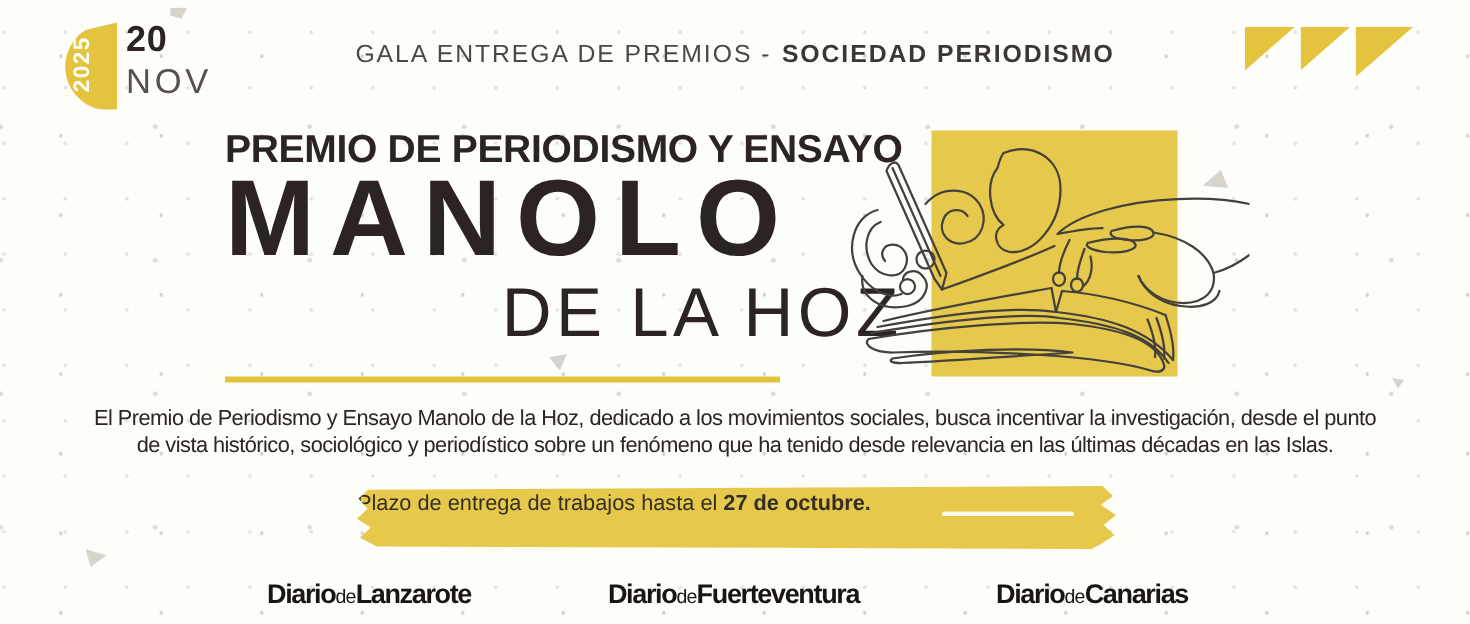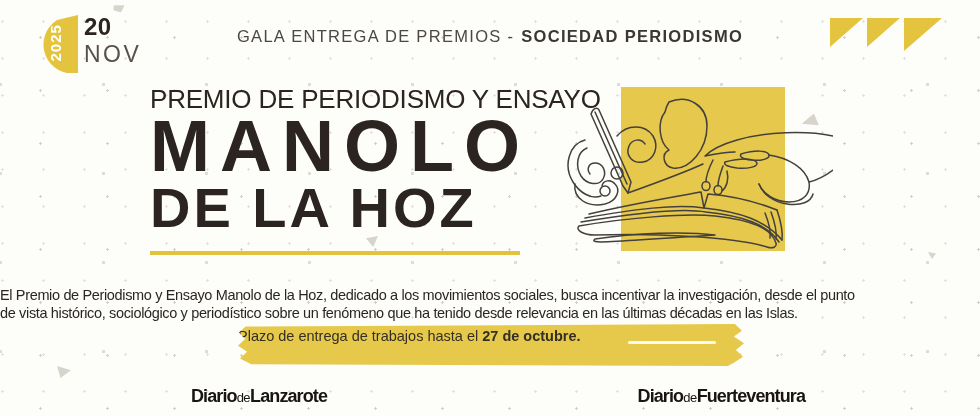--- a/index.html
+++ b/index.html
@@ -42,51 +42,51 @@
   .tagline .bold { font-weight:700; color:#3b3733; margin-left:7px; }
 
   
   .corner-triangles { position:absolute; left:830px; top:18px; display:flex; align-items:flex-start; gap:4px; }
   .tri { background:#e4c43f; clip-path:polygon(0 0,100% 0,0 100%); }
   .tri-1, .tri-2 { width:33px; height:29px; }
   .tri-3 { width:38px; height:33px; }
 
   
   .title-block { position:absolute; left:150px; top:84px; color:#2b2420; }
-  .kicker { font-size:26px; font-weight:400; letter-spacing:-.2px; line-height:30px; white-space:nowrap; }
+  .kicker { font-size:26px; font-weight:700; letter-spacing:-.2px; line-height:30px; white-space:nowrap; }
   .title-line1 { font-size:72px; font-weight:800; letter-spacing:10px; line-height:62px; white-space:nowrap; margin-top:1px; }
-  .title-line2 { font-size:56px; font-weight:700; letter-spacing:3px;  line-height:62px; white-space:nowrap; }
+  .title-line2 { font-size:46px; font-weight:400; letter-spacing:3px;  line-height:62px; white-space:nowrap;text-align:right; }
   .title-rule { width:370px; height:4px; background:#e4c33c; margin-top:12px; }
 
   
   .art-square { position:absolute; left:621px; top:87px; width:164px; height:164px; background:#e5c84c; }
   .art-lines  { position:absolute; left:565px; top:92px; width:268px; height:170px; }
   .art-lines path, .art-lines circle, .art-lines ellipse {
     fill:none; stroke:#44403b; stroke-width:1.5; stroke-linecap:round; stroke-linejoin:round;
   }
 
   
-  .description { position:absolute; left:0; right:0; top:271px; text-align:left;
-                 font-size:14.5px; line-height:17.5px; color:#2b2622; letter-spacing:-.35px;margin-top:16px; }
+  .description { position:absolute; left:0; right:0; top:271px; text-align:center;
+                 font-size:14.5px; line-height:17.5px; color:#2b2622; letter-spacing:-.35px; }
   .description div { white-space:nowrap; }
 
   
   .banner {
     position:absolute; left:238px; top:324px; width:506px; height:42px;
     background:#e6c94b; color:#332e26; padding-top:3px;
     font-size:14.5px; line-height:18px;
     clip-path:polygon(1.5% 6%, 98.2% 0%, 99.6% 16%, 98% 30%, 100% 46%, 98.4% 62%, 99.8% 78%, 98% 92%, 96.8% 100%, 2.6% 96%, .4% 82%, 1.8% 66%, 0% 52%, 1.4% 36%, .2% 20%);
   }
   .banner .row { white-space:nowrap; }
   .banner strong { font-weight:700; margin-left:4px; }
   .banner-underline { position:absolute; right:28px; top:17px; width:88px; height:3px;
                       background:rgba(255,255,255,.9); border-radius:2px; }
 
   
-  .footer-logos { position:absolute; left:191px; top:386px; width:614px;
+  .footer-logos { position:absolute; left:178px; top:386px; width:614px;
                   display:flex; justify-content:space-between; align-items:baseline;gap:12px; }
   .logo { color:#181512; font-size:18px; letter-spacing:-.9px; white-space:nowrap; }
   .logo .prefix { font-weight:700; }
   .logo .infix  { font-size:13px; font-weight:400; letter-spacing:-.5px; }
   .logo .suffix { font-weight:700; }
 </style>
 </head>
 <body>
 
 <div class="poster">
@@ -176,15 +176,18 @@
     <div class="banner-underline"></div>
   </div>
 
   <div class="footer-logos">
     <div class="logo">
       <span class="prefix">Diario</span><span class="infix">de</span><span class="suffix">Lanzarote</span>
     </div>
     <div class="logo">
       <span class="prefix">Diario</span><span class="infix">de</span><span class="suffix">Fuerteventura</span>
     </div>
+    <div class="logo">
+      <span class="prefix">Diario</span><span class="infix">de</span><span class="suffix">Canarias</span>
+    </div>
   </div>
 
 </div>
 
 </body></html>

